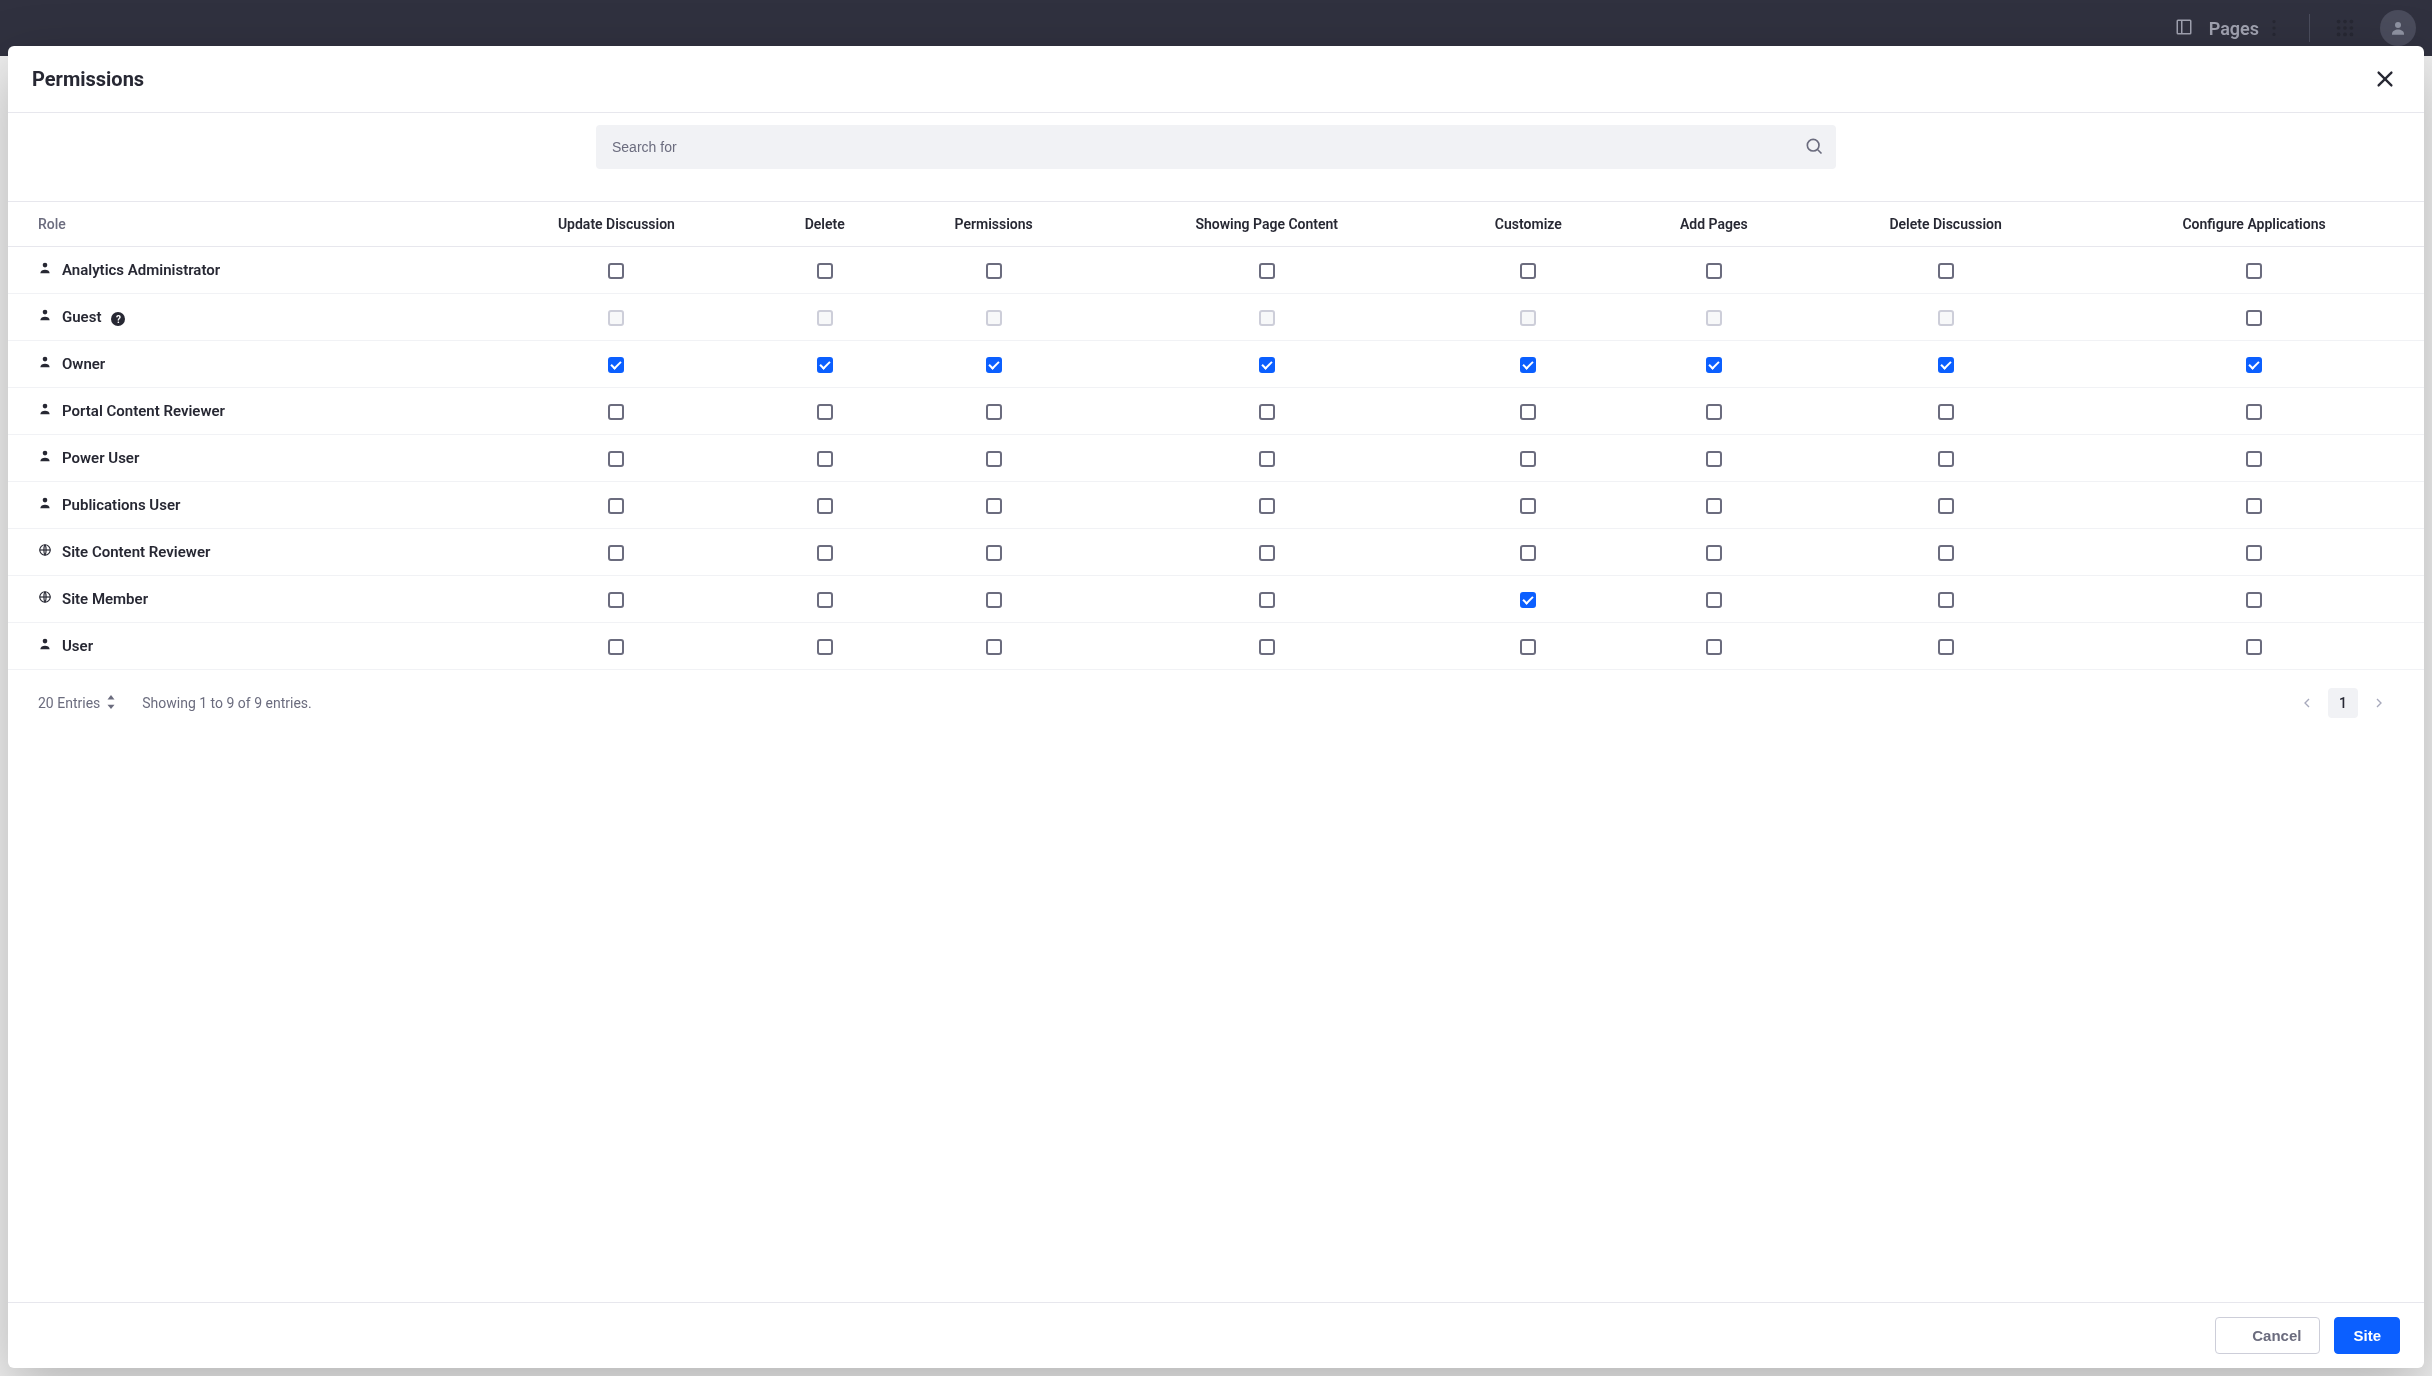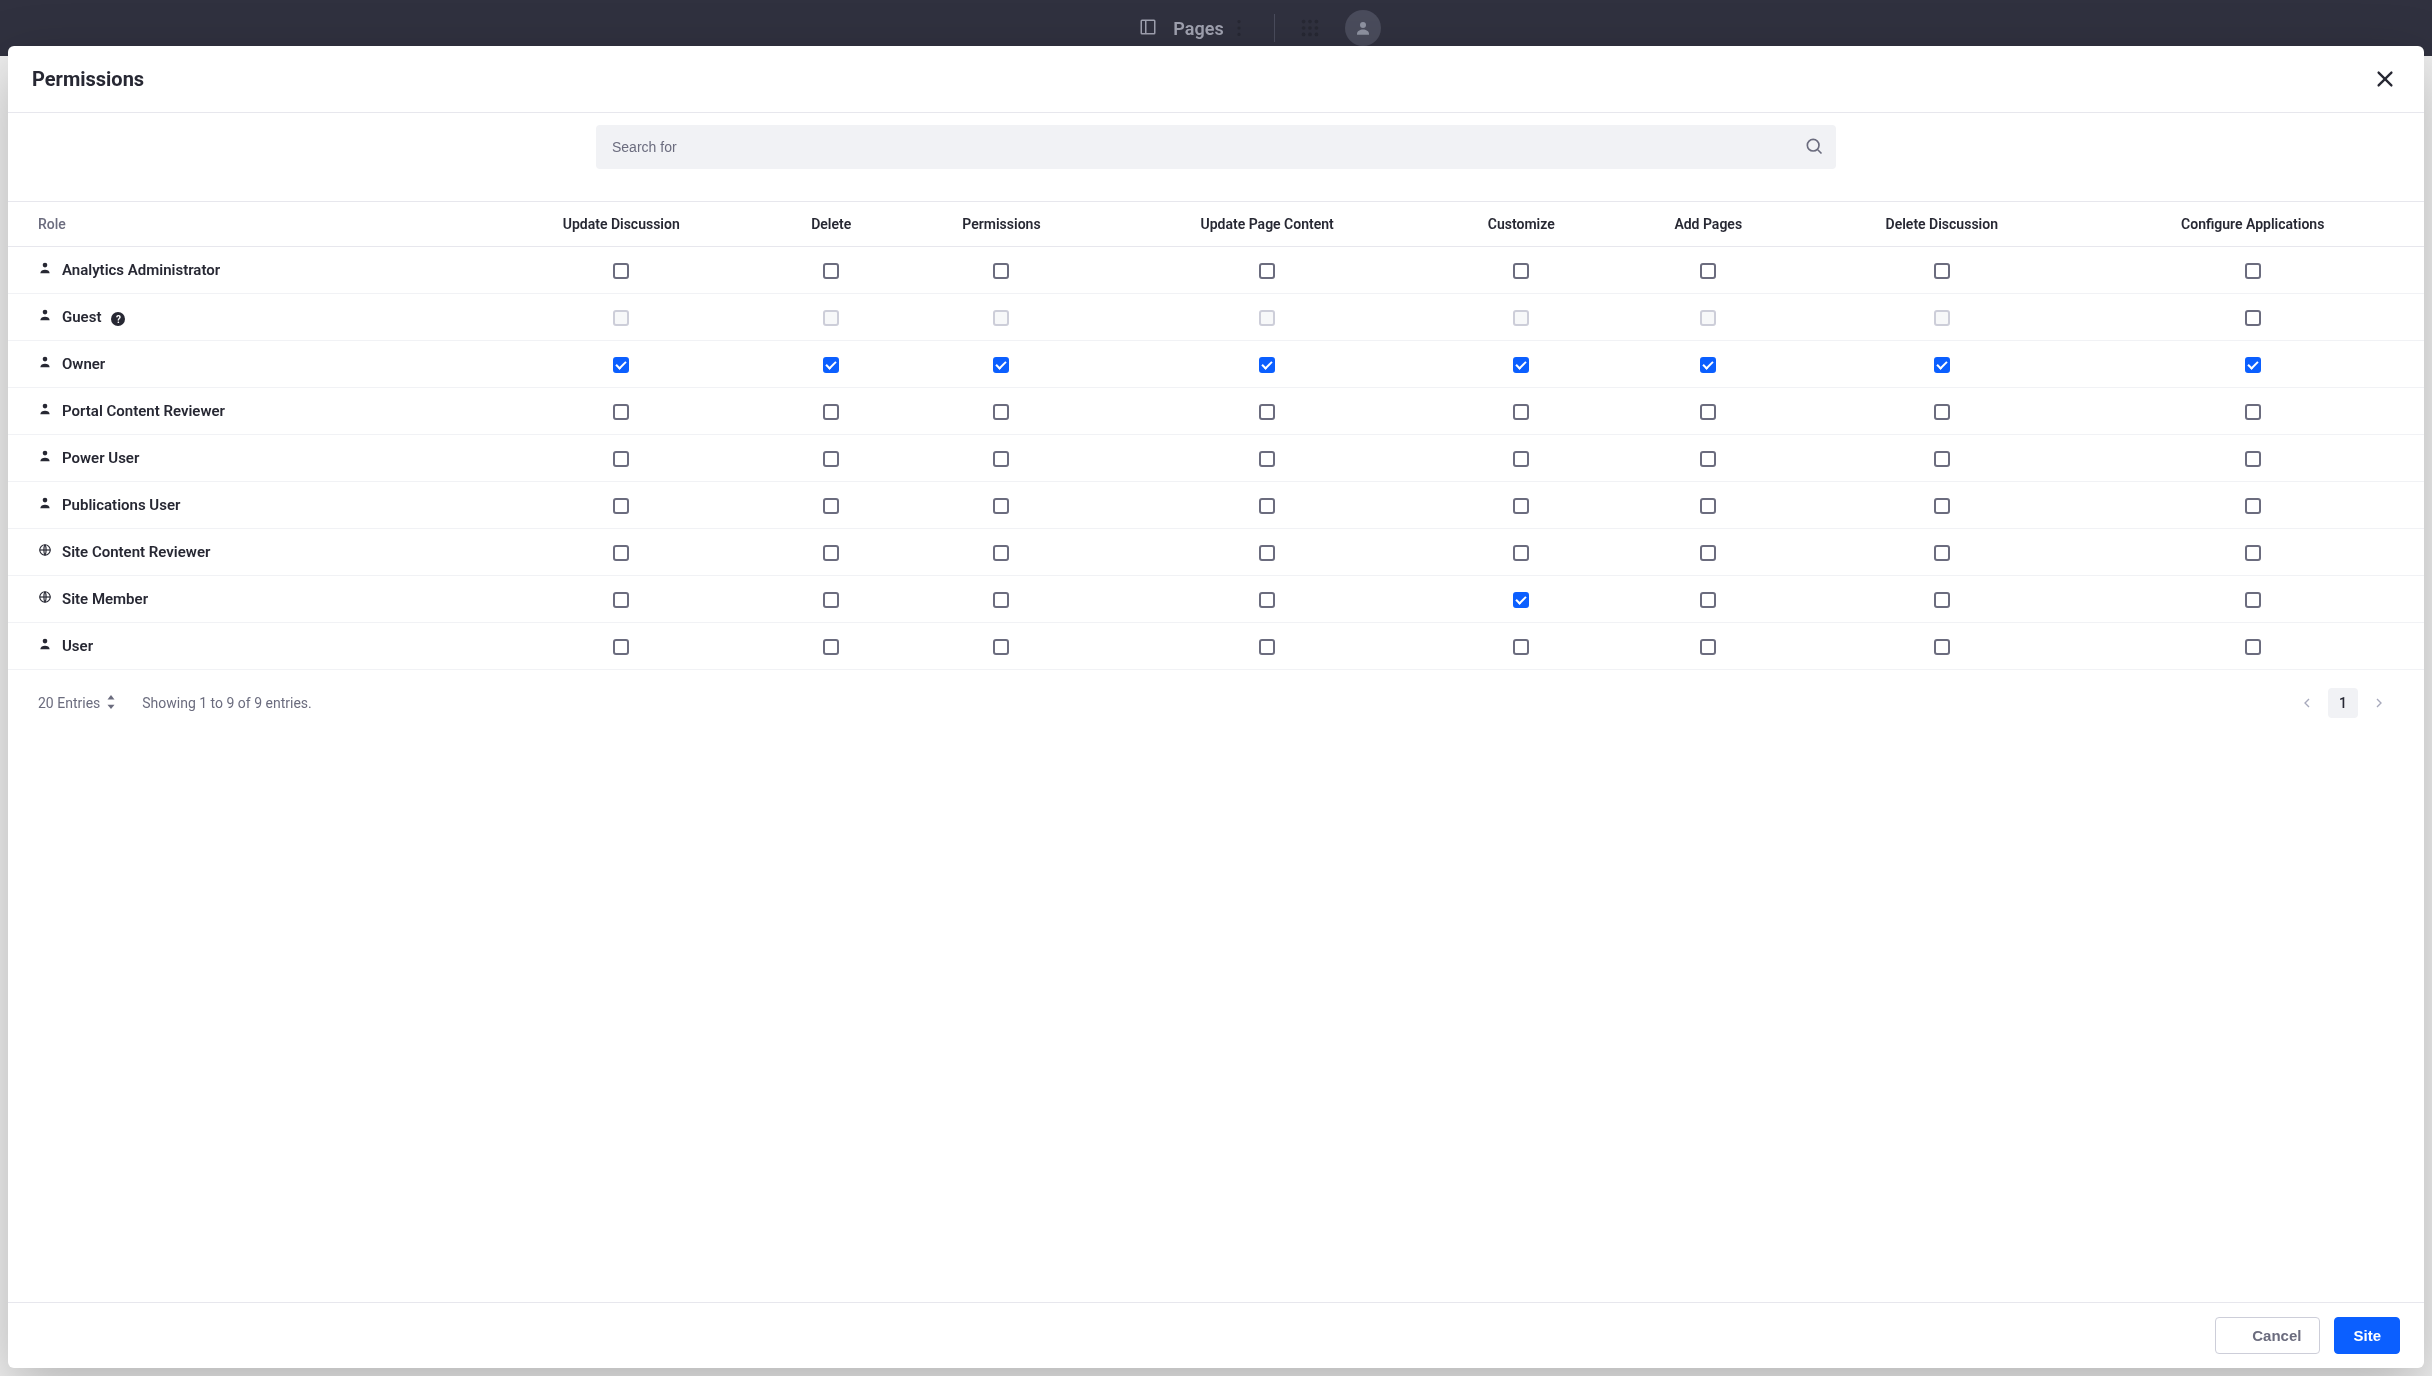--- a/index.html
+++ b/index.html
@@ -8,21 +8,21 @@
       background: #f0f0f0;
       color: #272833;
       font-size: 14px;
     }
     .app-bar {
       background: #30313f;
       height: 56px;
       display: flex;
       align-items: center;
       padding: 0 16px;
-      justify-content: center;
+      justify-content: flex-end;
     }
     .app-bar-left {
       display: flex;
       align-items: center;
       gap: 16px;
       padding-left: 88px;
     }
     .pages-icon { width:18px; height:18px; color:#a0a2b0; }
     .app-bar-title { color: #a0a2b0; font-size: 18px; font-weight: 600; }
     .app-bar-right {
@@ -274,21 +274,21 @@
   </div>
 
   <div class="body-wrap">
     <table class="perm-table">
       <thead>
         <tr id="header-row">
           <th>Role</th>
         <th class="pcol">Update Discussion</th>
             <th class="pcol">Delete</th>
             <th class="pcol">Permissions</th>
-            <th class="pcol">Update Page Content</th>
+            <th class="pcol">Showing Page Content</th>
             <th class="pcol">Customize</th>
             <th class="pcol">Add Pages</th>
             <th class="pcol">Delete Discussion</th>
             <th class="pcol">Configure Applications</th>
           </tr>
       </thead>
       <tbody id="perm-tbody">
       <tr>
             <td>
               <div class="role-cell">

